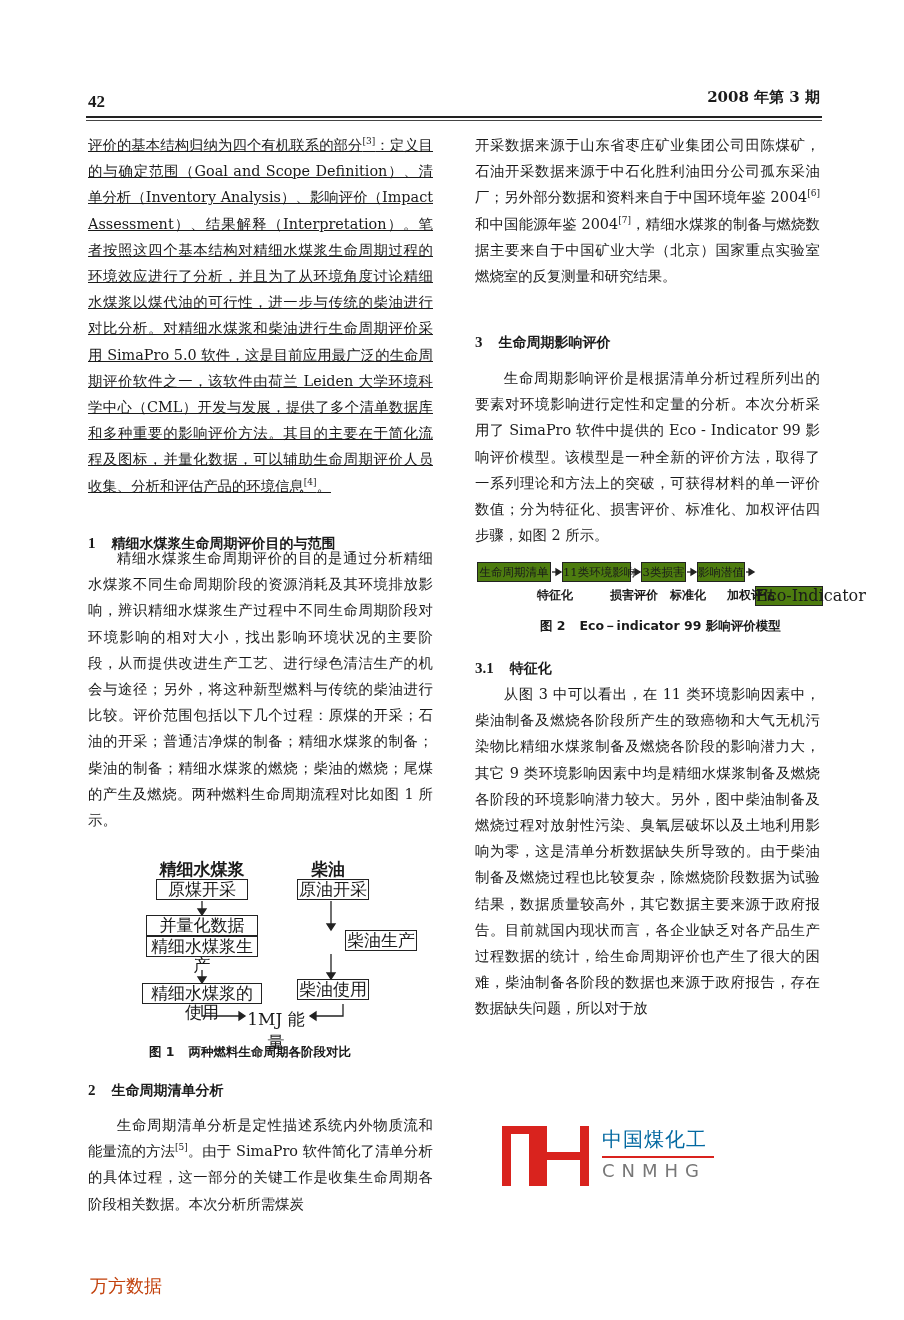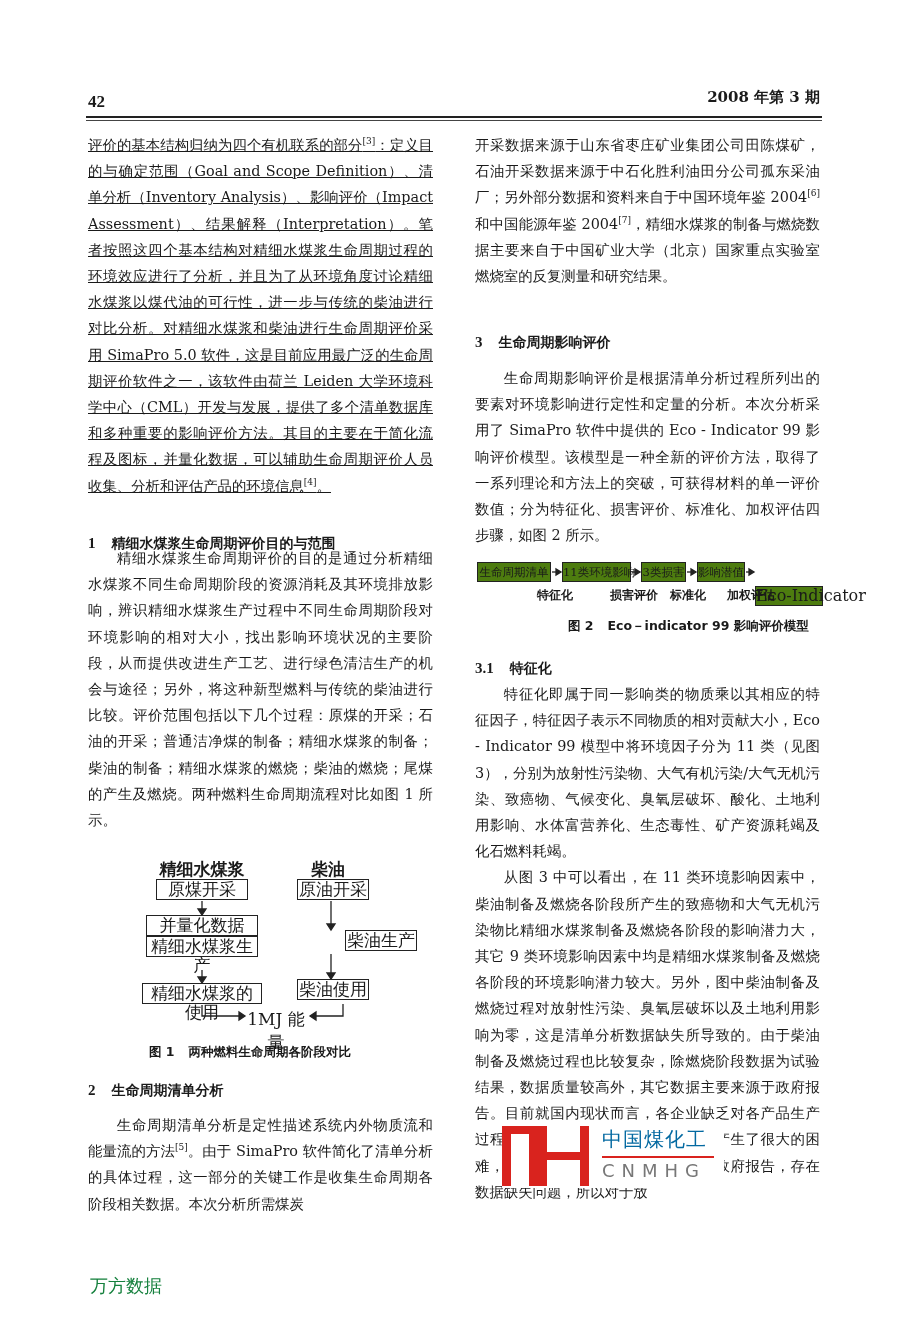--- a/index.html
+++ b/index.html
@@ -28,21 +28,21 @@
   .fig1 svg { position: absolute; left: 0; top: 0; }
   .cap { position: absolute; font-family: "DejaVu Sans", sans-serif; font-weight: bold; font-size: 12.5px; }
   .cap .n { margin-right: 14px; }
 
   
   .fig2 { position: absolute; left: 475px; top: 560px; width: 350px; height: 60px; font-size: 11.5px; }
   .fig2 .box { position: absolute; top: 2px; height: 18px; line-height: 18px; border: 1.5px solid #222; text-align: center; background: #4d7c0f; white-space: nowrap; }
   .fig2 .step { position: absolute; top: 27px; font-weight: bold; font-size: 12px; font-family: "DejaVu Sans", sans-serif; }
   .fig2 svg { position: absolute; left: 0; top: 0; }
 
-  .footer { position: absolute; left: 90px; top: 1274px; font-family: "DejaVu Sans", sans-serif; font-size: 18px; color: #15803d; }
+  .footer { position: absolute; left: 90px; top: 1274px; font-family: "DejaVu Sans", sans-serif; font-size: 18px; color: #c2410c; }
 
   
   .wm { position: absolute; left: 502px; top: 1126px; width: 222px; height: 62px; background: #fff; }
   .wm .logo { position: absolute; left: 0; top: 0; }
   .wm .cn { position: absolute; left: 100px; top: 0px; font-family: "DejaVu Sans", sans-serif; font-size: 20px; color: #0369a1; letter-spacing: 1px; }
   .wm .line { position: absolute; left: 100px; top: 30px; width: 112px; height: 2px; background: #d9231e; }
   .wm .en { position: absolute; left: 100px; top: 34px; font-family: "DejaVu Sans", sans-serif; font-size: 18px; color: #777; letter-spacing: 7px; }
 </style>
 </head>
 <body>
@@ -133,29 +133,28 @@
   <div class="box" style="left:2px;width:72px;">生命周期清单</div>
   <div class="box" style="left:87px;width:67px;">11类环境影响</div>
   <div class="box" style="left:166px;width:43px;">3类损害</div>
   <div class="box" style="left:222px;width:46px;">影响潜值</div>
   <div class="box" style="left:280px;width:66px;font-size:16px;margin-top:24px;">Eco-Indicator</div>
   <div class="step" style="left:62px;">特征化</div>
   <div class="step" style="left:135px;">损害评价</div>
   <div class="step" style="left:195px;">标准化</div>
   <div class="step" style="left:252px;">加权评估</div>
 </div>
-<div class="cap" style="left:540px;top:618px;margin-left:28px;">
+<div class="cap" style="left:540px;top:618px;">
   <span class="n">图 2</span><span>Eco－indicator 99 影响评价模型</span>
 </div>
 
 <div class="col colR" style="top:655px;">
   <p class="sec"><span class="n">3.1</span><span>特征化</span></p>
 </div>
 <div class="col colR" style="top:681px;">
-  <p class="indent">特征化即属于同一影响类的物质乘以其相应的特征因子，特征因子表示不同物质的相对贡献大小，Eco - Indicator 99 模型中将环境因子分为 11 类（见图 3），分别为放射性污染物、大气有机污染/大气无机污染、致癌物、气候变化、臭氧层破坏、酸化、土地利用影响、水体富营养化、生态毒性、矿产资源耗竭及化石燃料耗竭。</p>
   <p class="indent">从图 3 中可以看出，在 11 类环境影响因素中，柴油制备及燃烧各阶段所产生的致癌物和大气无机污染物比精细水煤浆制备及燃烧各阶段的影响潜力大，其它 9 类环境影响因素中均是精细水煤浆制备及燃烧各阶段的环境影响潜力较大。另外，图中柴油制备及燃烧过程对放射性污染、臭氧层破坏以及土地利用影响为零，这是清单分析数据缺失所导致的。由于柴油制备及燃烧过程也比较复杂，除燃烧阶段数据为试验结果，数据质量较高外，其它数据主要来源于政府报告。目前就国内现状而言，各企业缺乏对各产品生产过程数据的统计，给生命周期评价也产生了很大的困难，柴油制备各阶段的数据也来源于政府报告，存在数据缺失问题，所以对于放</p>
 </div>
 
 <div class="wm">
   <svg class="logo" width="88" height="60">
     <g fill="#d9231e">
       <rect x="0" y="0" width="9" height="60"></rect>
       <rect x="0" y="0" width="36" height="8"></rect>
       <rect x="27" y="0" width="9" height="60"></rect>
       <rect x="36" y="0" width="9" height="60"></rect>

